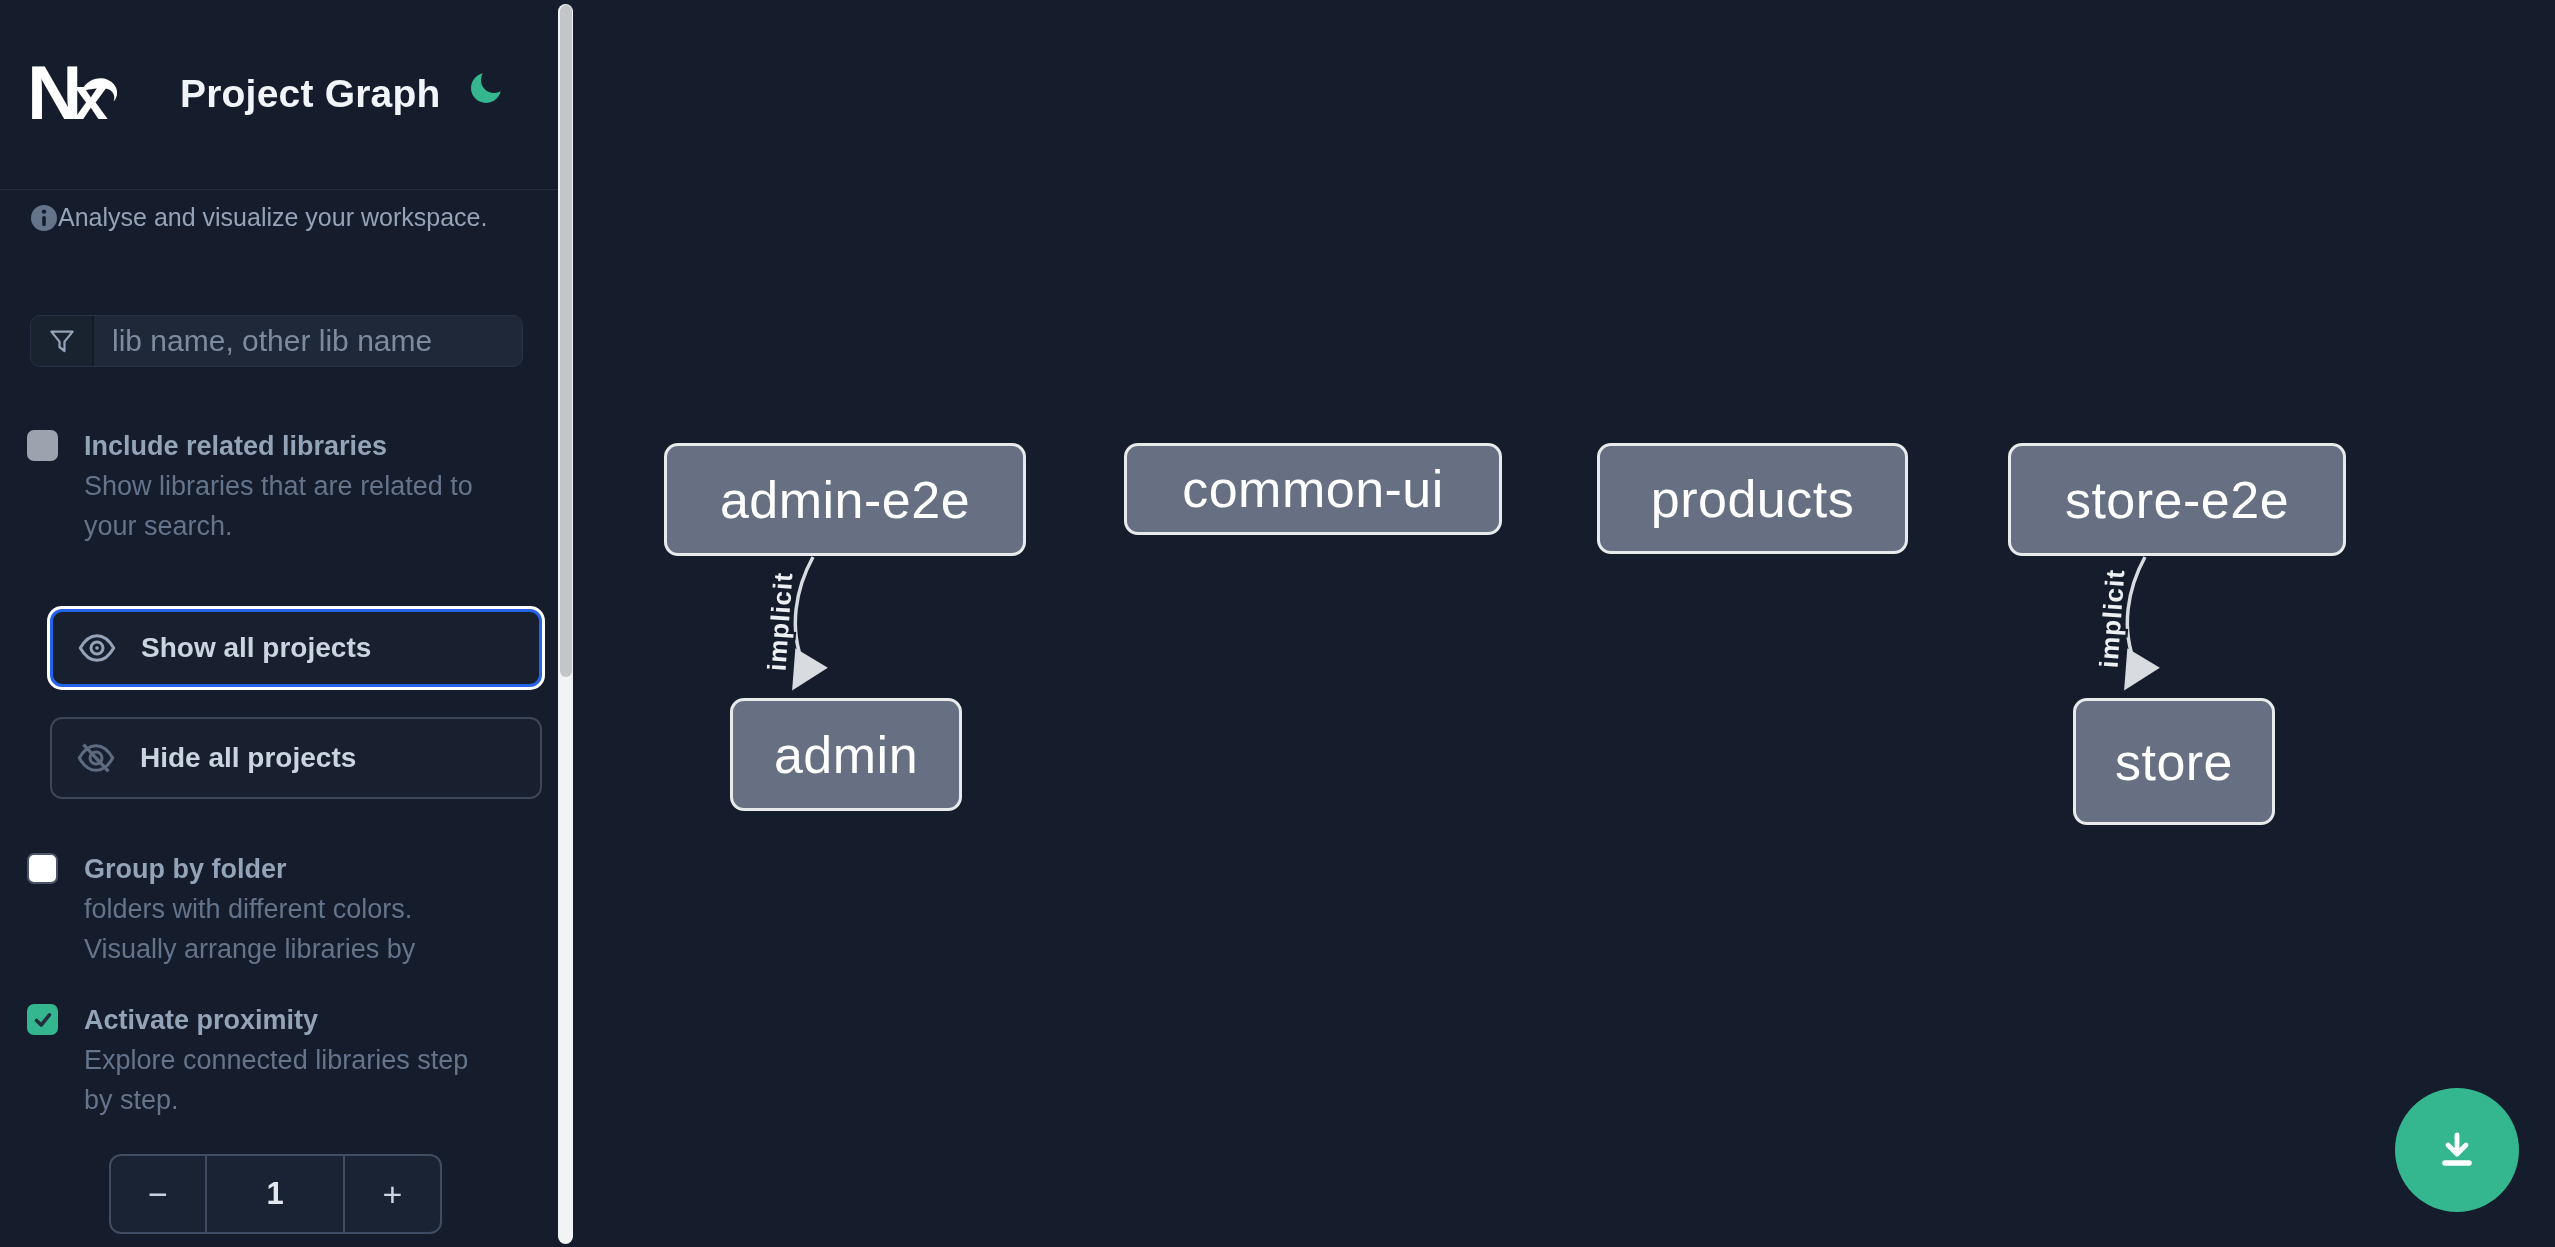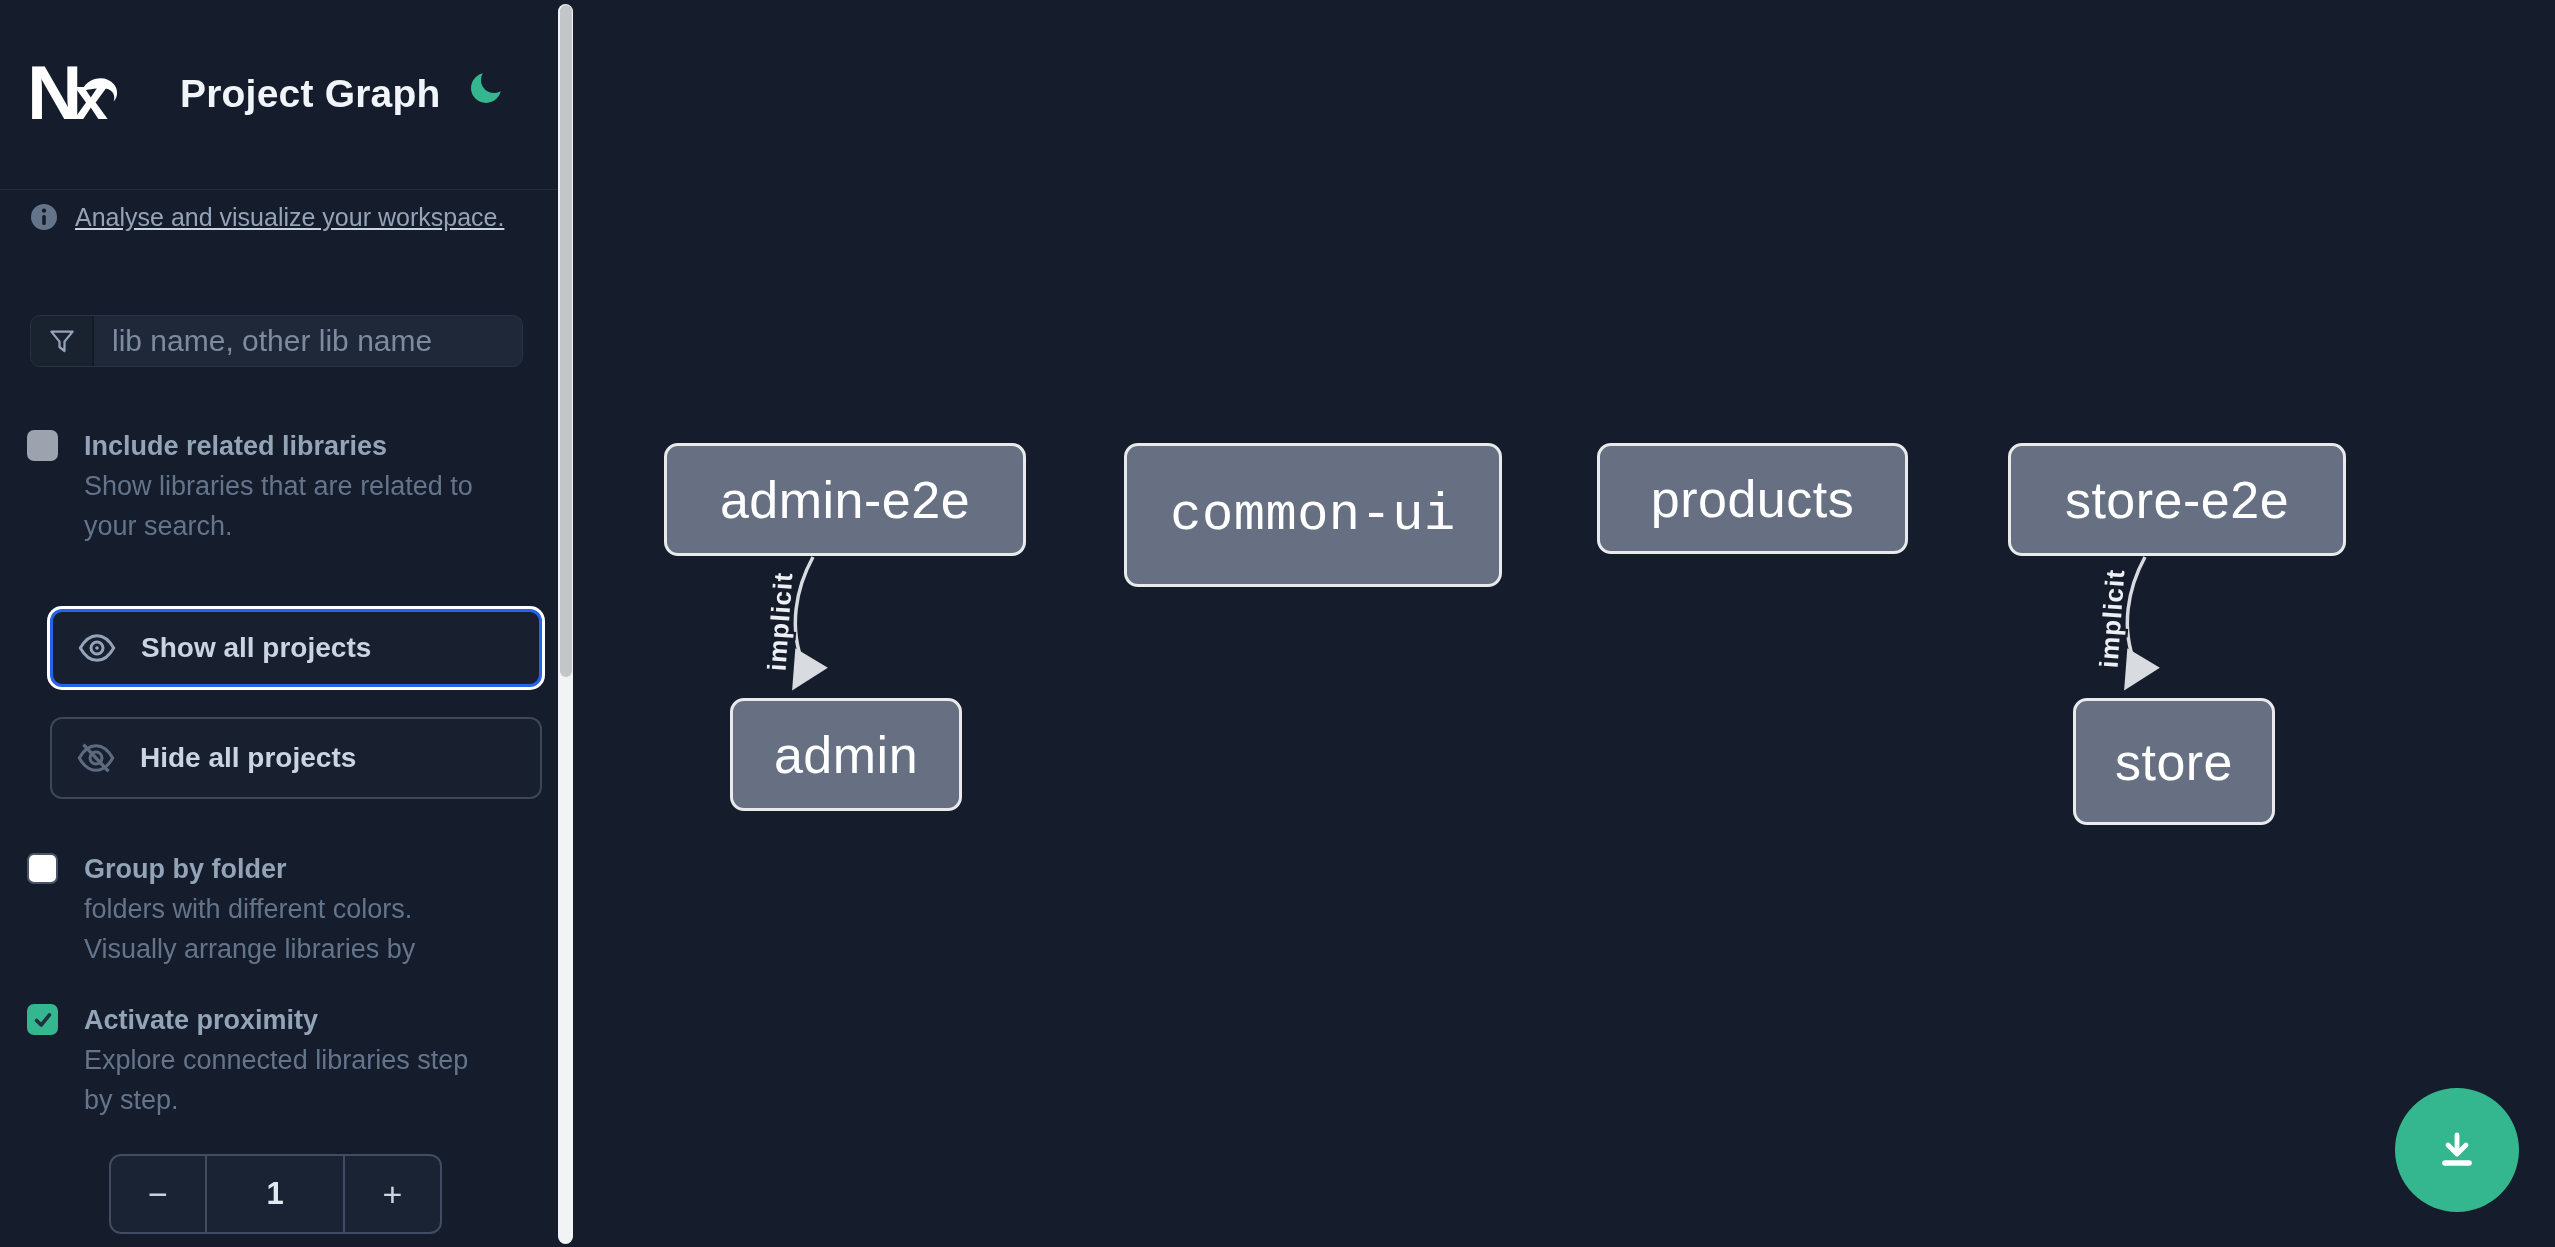--- a/index.html
+++ b/index.html
@@ -12,21 +12,21 @@
   }
 
   
   .sidebar { position:absolute; left:0; top:0; width:576px; height:1247px; background:#151c2b; }
 
   .sb-header { position:absolute; left:0; top:0; width:558px; height:190px; border-bottom:1px solid #242d3e; }
   .nx-logo { position:absolute; left:27px; top:58px; width:100px; height:72px; }
   .app-title { position:absolute; left:180px; top:72px; font-size:39px; font-weight:600; color:#f1f5f9; letter-spacing:0.2px; }
   .moon-btn { position:absolute; left:466px; top:66px; width:44px; height:44px; cursor:pointer; background:none; border:none; }
 
-  .info-row { position:absolute; left:30px; top:203px; display:flex; gap:17px; width:500px;text-decoration:underline; }
+  .info-row { position:absolute; left:30px; top:203px; display:flex; align-items:center; width:500px; }
   .info-icon { flex:0 0 28px; width:28px; height:28px; }
   .info-text { font-size:25px; color:#94a3b8; }
 
   .search-box { position:absolute; left:30px; top:315px; width:493px; height:52px; background:#1e2838; border:1px solid #273246; border-radius:10px; display:flex; overflow:hidden; }
   .funnel-cell { flex:0 0 63px; background:#19222f; border-right:2px solid #121a28; display:flex; align-items:center; justify-content:center; }
   .search-input { flex:1; background:transparent; border:none; outline:none; color:#cbd5e1; font-size:30px; padding:0 18px; font-family:"Liberation Sans", sans-serif; }
   .search-input::placeholder { color:#7d8ba1; }
 
   .opt-row { position:absolute; left:27px; display:flex; align-items:flex-start; gap:26px; width:500px; }
   .cbx { flex:0 0 31px; width:31px; height:31px; border-radius:7px; margin-top:4px; cursor:pointer; display:flex; align-items:center; justify-content:center; }
@@ -71,21 +71,21 @@
       <marker id="arrowhead" viewBox="0 0 12 12" refX="9" refY="6" markerWidth="13" markerHeight="13" orient="auto">
         <path d="M1,1 L11,6 L1,11 Z" fill="#d8dbe0"></path>
       </marker>
     </defs>
   <path d="M813,557 C796,588 788,628 804,666 C801,673 799,679 796,684" class="edge-path" marker-end="url(#arrowhead)"></path>
       <text x="789" y="622" class="edge-label" text-anchor="middle" transform="rotate(-86 789 622)">implicit</text>
       <path d="M2145,557 C2128,588 2120,628 2136,666 C2133,673 2131,679 2128,684" class="edge-path" marker-end="url(#arrowhead)"></path>
       <text x="2121" y="619" class="edge-label" text-anchor="middle" transform="rotate(-86 2121 619)">implicit</text>
     </svg>
 <div class="node" style="left: 664px; top: 443px; width: 362px; height: 113px;">admin-e2e</div>
-    <div class="node" style="left: 1124px; top: 443px; width: 378px; height: 144px; font-family: Liberation Mono, monospace;">common-ui</div>
+    <div class="node" style="left: 1124px; top: 443px; width: 378px; height: 92px;">common-ui</div>
     <div class="node" style="left: 1597px; top: 443px; width: 311px; height: 111px;">products</div>
     <div class="node" style="left: 2008px; top: 443px; width: 338px; height: 113px;">store-e2e</div>
     <div class="node" style="left: 730px; top: 698px; width: 232px; height: 113px;">admin</div>
     <div class="node" style="left: 2073px; top: 698px; width: 202px; height: 127px;">store</div>
   </div>
 
 <div class="sidebar">
 
   <div class="sb-header">
     <svg class="nx-logo" viewBox="0 0 120 84">

